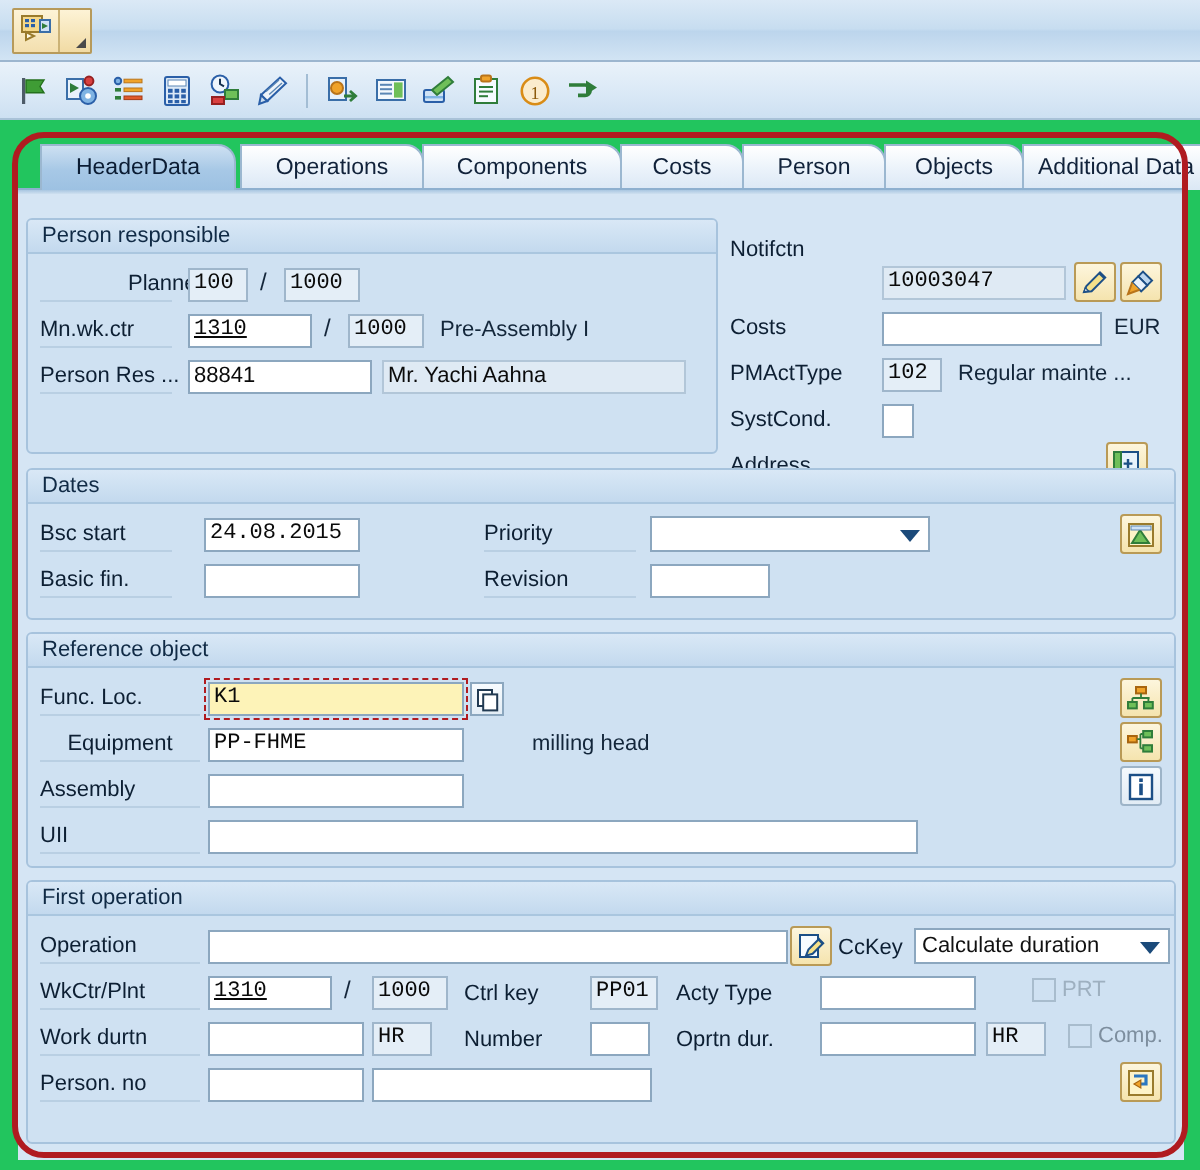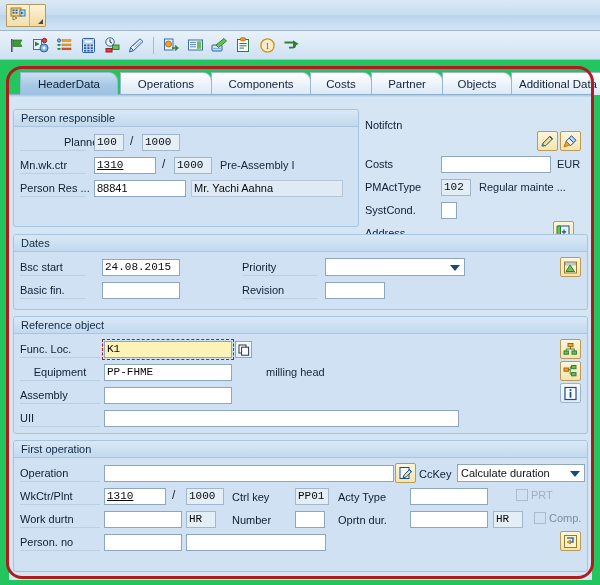--- a/index.html
+++ b/index.html
@@ -362,21 +362,21 @@
     <div class="tab" style="left:112px; width:92px;">
         <span>Operations</span>
       </div>
     <div class="tab" style="left:203px; width:100px;">
         <span>Components</span>
       </div>
     <div class="tab" style="left:302px; width:62px;">
         <span>Costs</span>
       </div>
     <div class="tab" style="left:363px; width:72px;">
-        <span>Partner</span>
+        <span>Person</span>
       </div>
     <div class="tab" style="left:434px; width:70px;">
         <span>Objects</span>
       </div>
     <div class="tab" style="left:503px; width:94px; border-radius:0; overflow:hidden;">
         <span>Additional Data</span>
       </div>
   </div>
   <div class="tabline"></div>
 
@@ -396,20 +396,21 @@
       <div class="fbox keyshort" style="left:160px; top:47px; width:38px;">1000</div>
       <div class="plaintext" style="left:206px; top:49px;">Pre-Assembly I</div>
 
       <div class="lblbox" style="left:6px; top:70px; width:66px;">Person Res ...</div>
       <div class="fbox" style="left:80px; top:70px; width:92px; font-family:'Liberation Sans',sans-serif;">88841</div>
       <div class="fbox disp" style="left:177px; top:70px; width:152px;">Mr. Yachi Aahna</div>
     </div>
 
     <div style="position:absolute; left:352px; top:12px; width:227px; height:118px;">
       <div class="lblbox" style="left:4px; top:8px; width:62px; border-bottom:none;">Notifctn</div>
+      <div class="fbox disp" style="left:80px; top:24px; width:92px; font-family:'Liberation Mono',monospace;">10003047</div>
       <div class="iconbtn" style="left:176px; top:22px;">
         <svg width="15" height="15" viewBox="0 0 15 15">
           <path d="M2 12 L3.2 9 L10 2.2 L12.6 4.8 L5.8 11.6 Z" fill="#f4e08a" stroke="#1c4f86"></path>
           <path d="M9.6 2.6 L12.2 5.2" stroke="#1c4f86"></path>
           <path d="M2 12 L4.2 11.4 L2.6 9.8 Z" fill="#cfd8e0" stroke="#1c4f86" stroke-width="0.6"></path>
         </svg>
       </div>
       <div class="iconbtn" style="left:199px; top:22px;">
         <svg width="15" height="15" viewBox="0 0 15 15">
           <path d="M8.5 1.8 L13 6.3 L10.6 8.7 L6.1 4.2 Z" fill="#bcd6ee" stroke="#1c4f86"></path>

